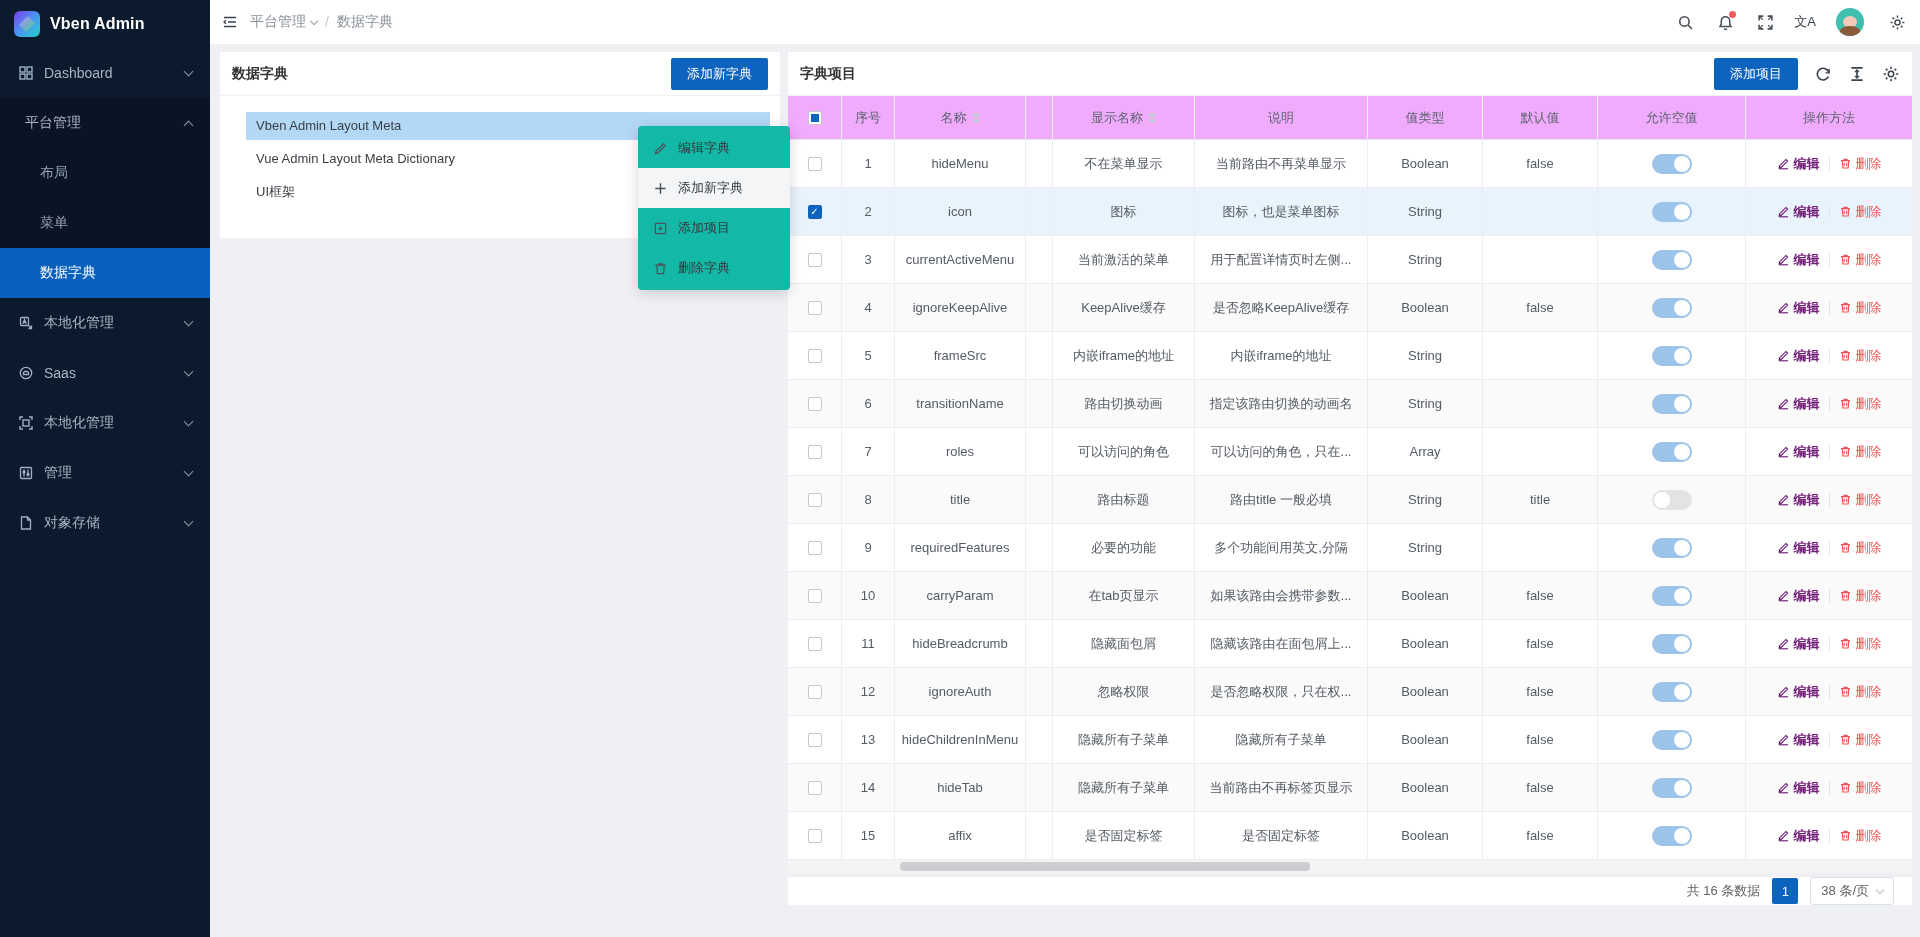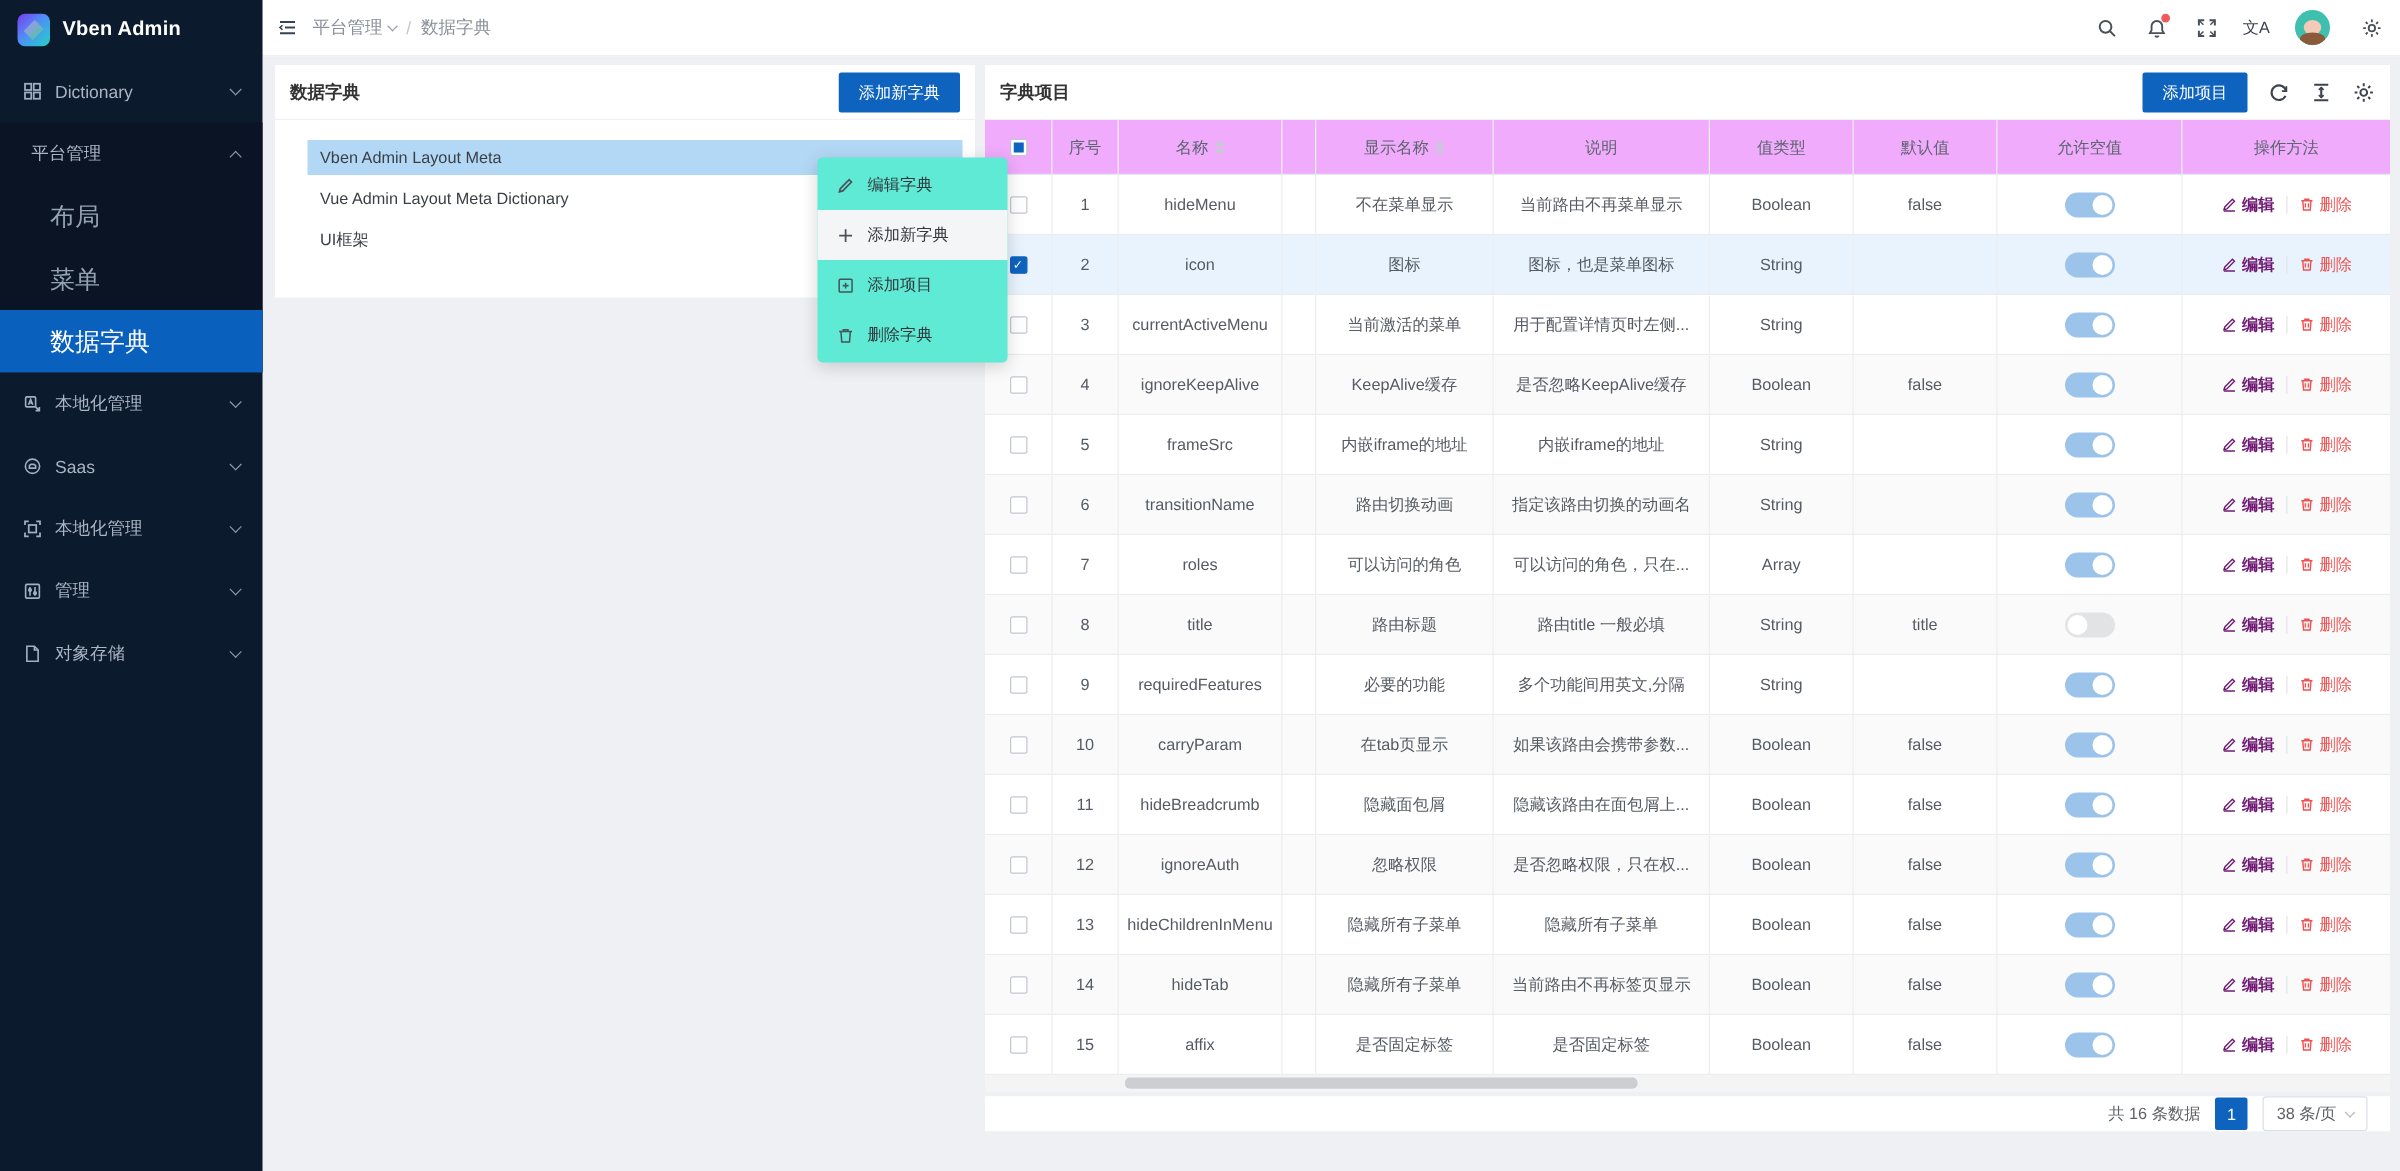--- a/index.html
+++ b/index.html
@@ -15,21 +15,21 @@
     background:linear-gradient(135deg,#c084fc,#34d399); clip-path:polygon(0 55%,55% 0,100% 45%,45% 100%); }
   .logo-text { color:#fff; font-size:16px; font-weight:bold; margin-left:10px; letter-spacing:.2px; }
   .menu { position:absolute; top:48px; left:0; right:0; }
   .menu-item { height:50px; display:flex; align-items:center; padding:0 18px 0 18px; color:#aab4c3; font-size:14px; cursor:pointer; }
   .menu-item .mi-icon { width:16px; height:16px; margin-right:10px; flex:0 0 16px; color:#9fb0c2; display:flex; align-items:center; justify-content:center; }
   .menu-item .mi-label { flex:1; white-space:nowrap; overflow:hidden; }
   .menu-item.no-icon { padding-left:25px; }
   .chev { width:7px; height:7px; border-right:1.5px solid #8b98a8; border-bottom:1.5px solid #8b98a8; transform:rotate(45deg); margin-top:-3px; }
   .chev.up { transform:rotate(-135deg); margin-top:4px; }
   .menu-group { background:#0a1425; }
-  .menu-sub { height:50px; display:flex; align-items:center; padding-left:40px; color:#93a1b1; font-size:20px; cursor:pointer; }
+  .menu-sub { height:50px; display:flex; align-items:center; padding-left:40px; color:#93a1b1; font-size:14px; cursor:pointer; }
   .menu-sub.active { background:#0960bd; color:#fff; }
 
   
   .topbar { position:absolute; left:210px; top:0; width:1710px; height:45px; background:#fff; border-bottom:1px solid #eef0f2; display:flex; align-items:center; z-index:4; }
   .collapse-btn { width:40px; display:flex; justify-content:center; cursor:pointer; color:#394452; }
   .breadcrumb { display:flex; align-items:center; font-size:14px; color:#8a9099; gap:8px; }
   .breadcrumb .bc-item { display:flex; align-items:center; gap:5px; cursor:pointer; }
   .breadcrumb .bc-sep { color:#c3c7cc; }
   .bc-caret { width:6px; height:6px; border-right:1.3px solid #9aa0a8; border-bottom:1.3px solid #9aa0a8; transform:rotate(45deg); margin-top:-3px; }
   .topbar-right { margin-left:auto; display:flex; align-items:center; gap:22px; padding-right:14px; color:#495057; }
@@ -87,21 +87,21 @@
   .h-scrollbar { position:absolute; left:0; bottom:0; width:1124px; height:13px; background:#f4f4f5; }
   .h-thumb { position:absolute; left:112px; top:2px; width:410px; height:9px; border-radius:4px; background:#cdced1; cursor:pointer; }
 
   
   .pager { position:absolute; left:578px; top:832px; width:1124px; height:28px; background:#fff; display:flex; align-items:center; justify-content:flex-end; gap:12px; padding-right:18px; font-size:13px; color:#606266; }
   .page-num { width:26px; height:26px; background:#0e63be; color:#fff; border-radius:2px; display:flex; align-items:center; justify-content:center; cursor:pointer; }
   .page-size { height:28px; border:1px solid #dcdfe6; border-radius:3px; display:flex; align-items:center; gap:8px; padding:0 10px; color:#606266; cursor:pointer; background:#fff; }
   .ps-caret { width:6px; height:6px; border-right:1.3px solid #b6bac1; border-bottom:1.3px solid #b6bac1; transform:rotate(45deg); margin-top:-3px; }
 
   
-  .ctx-menu { position:absolute; left:444px; top:81px; width:152px; background:#5eead4; border-radius:4px; box-shadow:0 3px 14px rgba(0,0,0,.16); padding:2px 0; z-index:9; }
+  .ctx-menu { position:absolute; left:428px; top:81px; width:152px; background:#14b8a6; border-radius:4px; box-shadow:0 3px 14px rgba(0,0,0,.16); padding:2px 0; z-index:9; }
   .ctx-item { height:40px; display:flex; align-items:center; gap:10px; padding:0 15px; font-size:13px; color:#33383f; cursor:pointer; }
   .ctx-item.hover { background:#f4f5f6; }
   .ctx-item .ci-icon { width:15px; height:15px; color:#4b5159; display:flex; align-items:center; justify-content:center; }
 </style>
 </head>
 <body>
 
 <aside class="sidebar">
   <div class="logo-row">
     <span class="logo-mark"></span>
@@ -110,21 +110,21 @@
   <nav class="menu" id="sidebar-menu">
       <div class="menu-item">
         <span class="mi-icon">
           <svg width="16" height="16" viewBox="0 0 16 16" fill="none" stroke="currentColor" stroke-width="1.4">
             <rect x="2" y="2" width="5" height="5"></rect>
             <rect x="9" y="2" width="5" height="5"></rect>
             <rect x="2" y="9" width="5" height="5"></rect>
             <rect x="9" y="9" width="5" height="5"></rect>
           </svg>
         </span>
-        <span class="mi-label">Dictionary</span>
+        <span class="mi-label">Dashboard</span>
         <span class="chev"></span>
       </div>
       <div class="menu-group">
         <div class="menu-item no-icon">
           <span class="mi-label">平台管理</span>
           <span class="chev up"></span>
         </div>
         <div class="menu-sub">布局</div>
         <div class="menu-sub">菜单</div>
         <div class="menu-sub active">数据字典</div>

